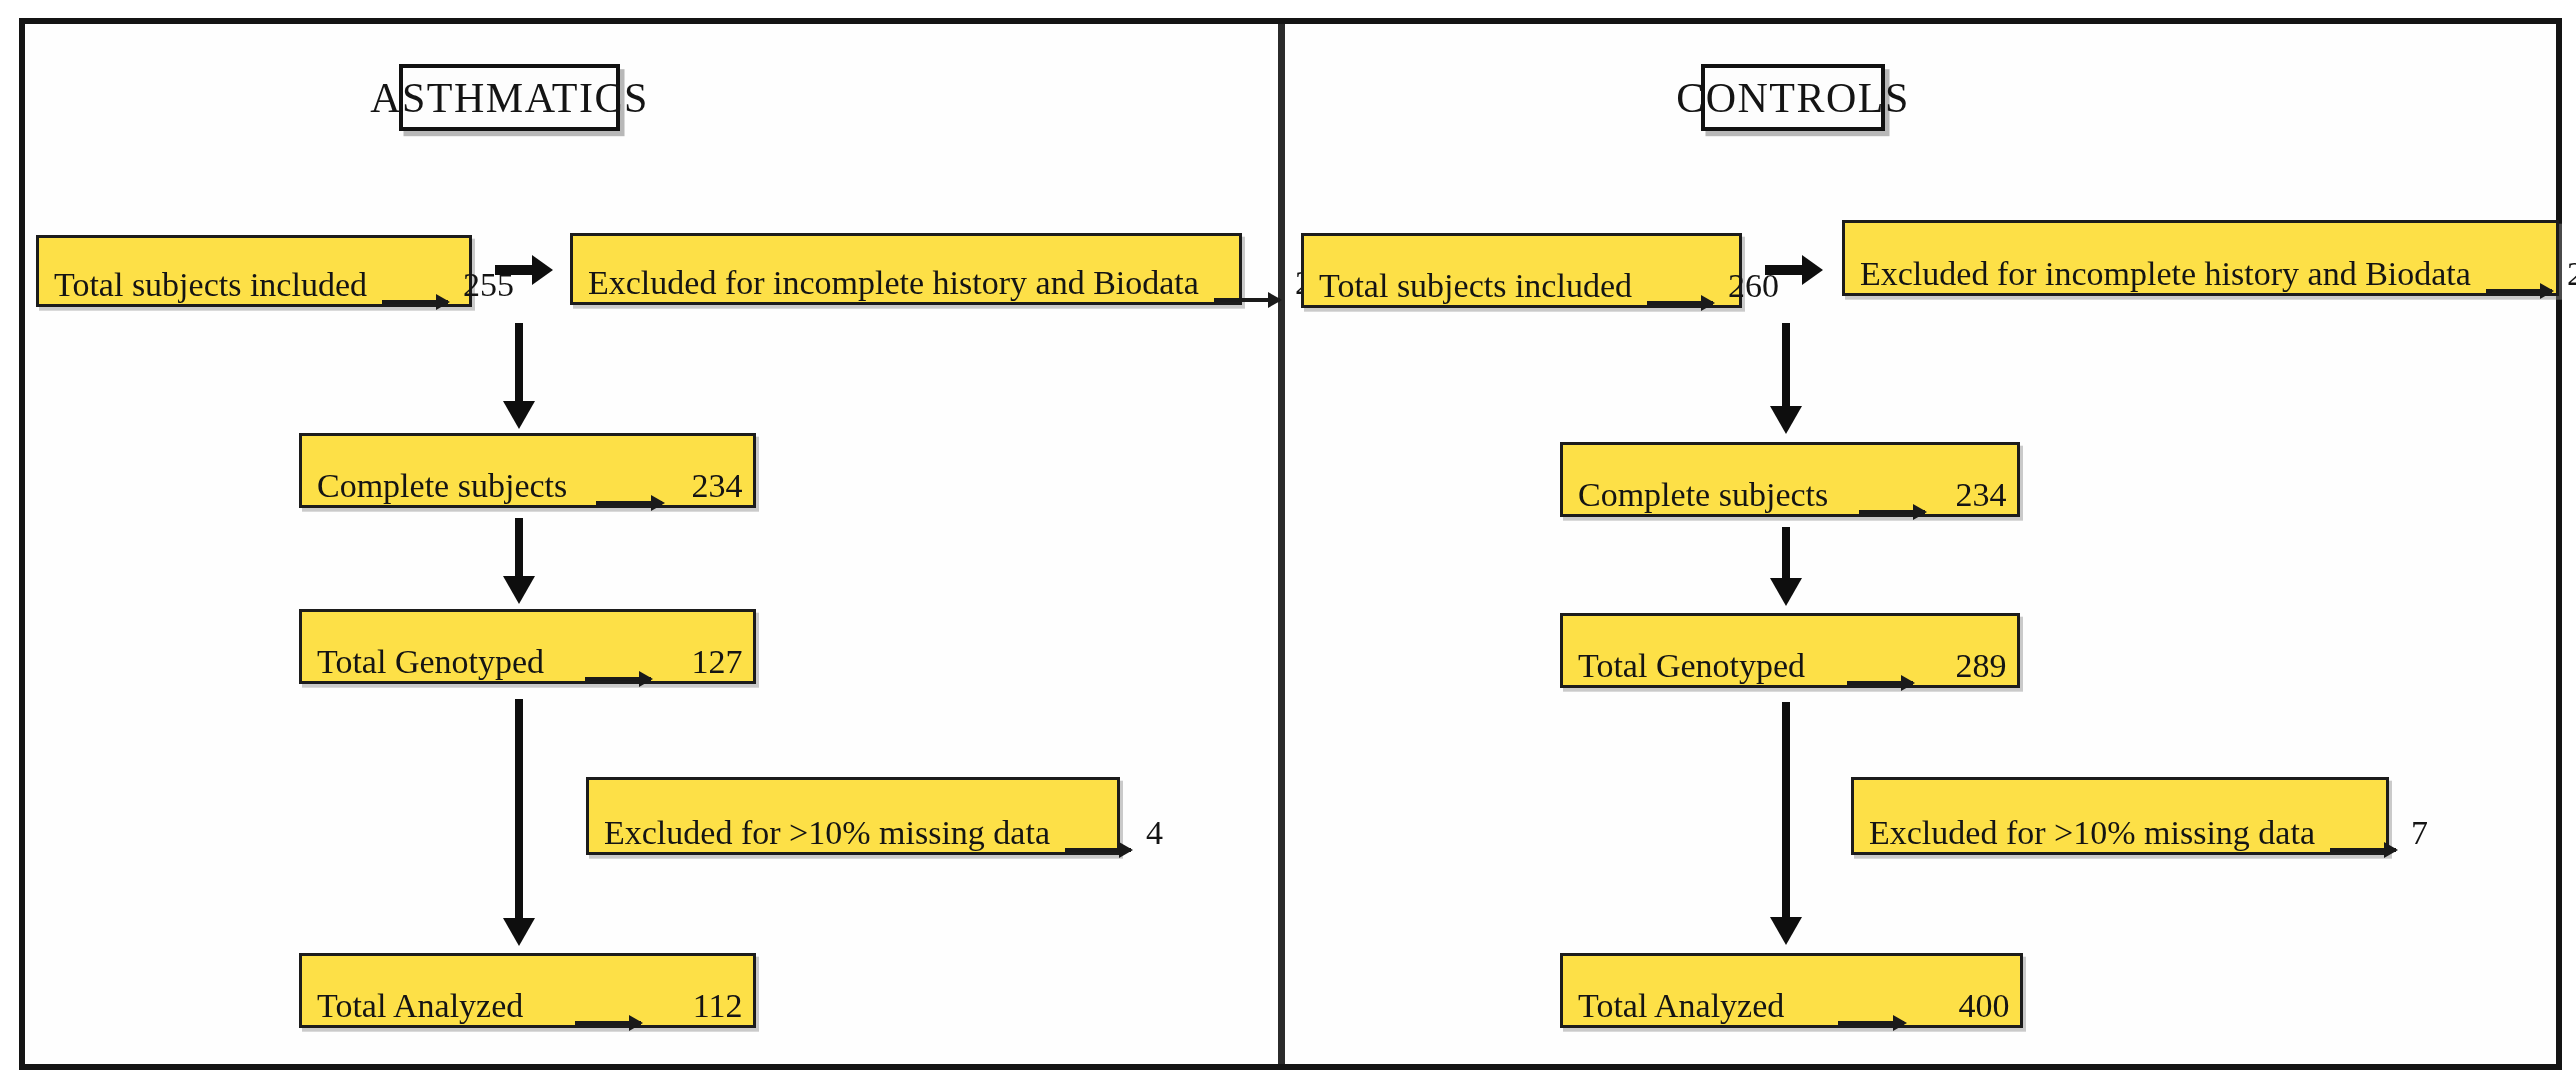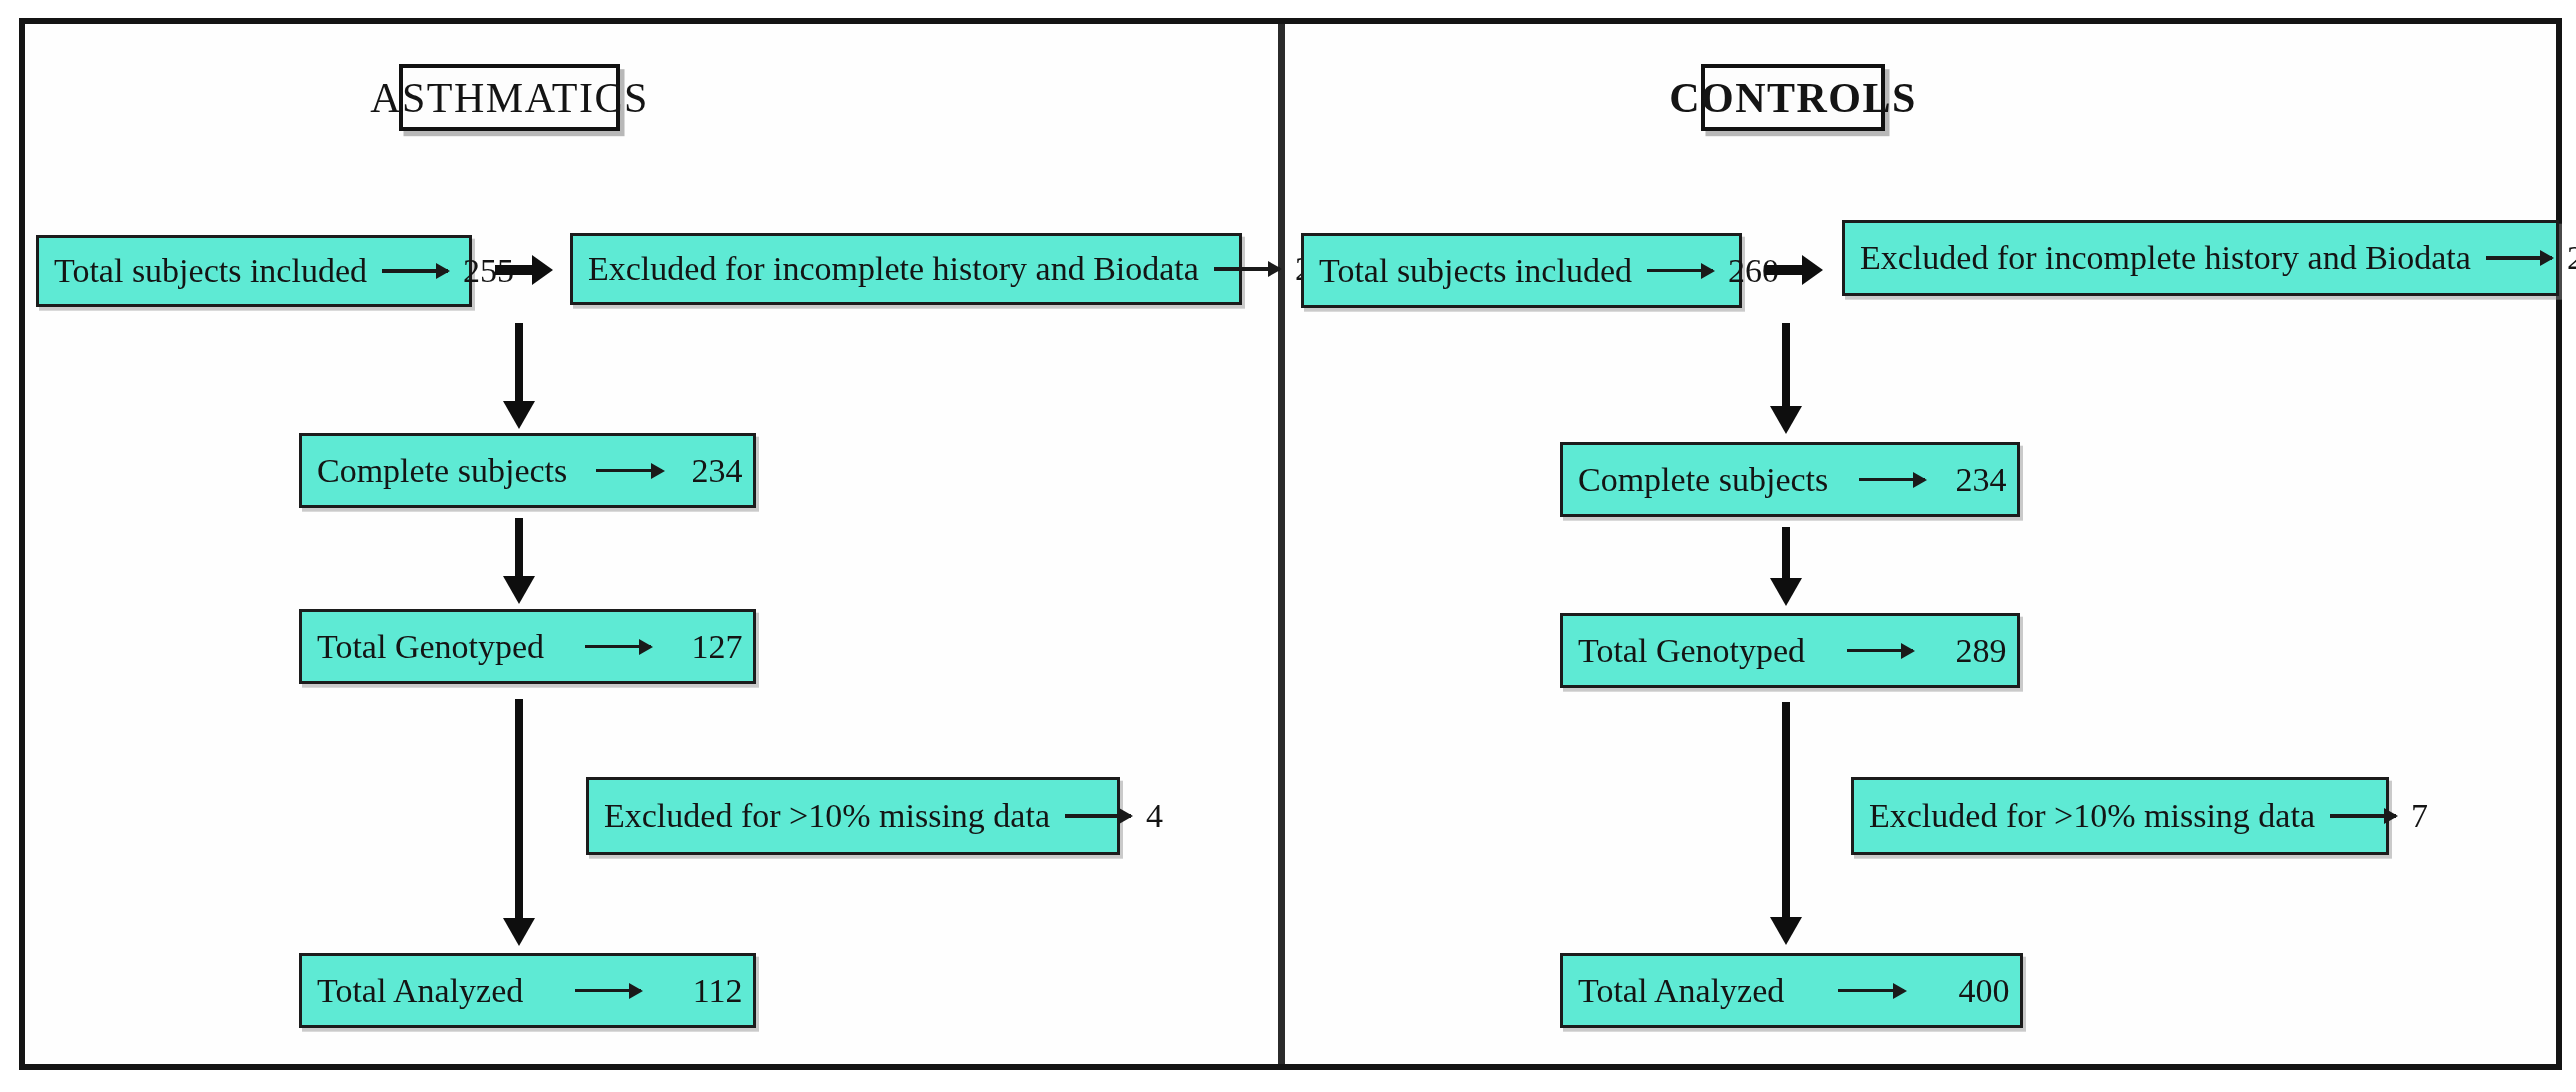--- a/index.html
+++ b/index.html
@@ -10,22 +10,22 @@
     border:6px solid #141414; background:#fefefe; }
 
   .divider { position:absolute; left:1253px; top:0; width:6.7px; height:100%;
     background:#2b2b2b; }
 
   .titlebox { position:absolute; display:flex; align-items:center; justify-content:center;
     background:#fdfdfd; border:4.5px solid #111;
     box-shadow:4.5px 5.2px 0 rgba(125,125,125,.55);
     font-size:42px; letter-spacing:1.5px; white-space:nowrap; }
 
-  .stagebox { position:absolute; display:flex; align-items:center;
-    justify-content:space-between; background:#5eead4; border:3.7px solid #1c1c1c;
+  .stagebox { position:absolute; display:flex; align-items:flex-end;
+    justify-content:space-between; background:#fde047; border:3.7px solid #1c1c1c;
     box-shadow:3px 3.7px 0 rgba(140,140,140,.45);
     font-size:34px; padding:0 10.5px 0 15px; white-space:nowrap; }
 
   .stagebox .label { flex:0 0 auto; }
   .stagebox .value { flex:0 0 auto; padding-left:4.5px; }
 
   .inner-arrow { display:inline-block; position:relative; width:66px; height:3.7px;
     background:#1a1a1a; margin:0 10.5px 0 15px; flex:0 0 auto; }
   .inner-arrow::after { content:""; position:absolute; right:-2.2px; top:50%;
     transform:translateY(-50%); width:0; height:0;
@@ -111,21 +111,21 @@
   <div class="stagebox" style="left:299px; top:953px; width:457px; height:75px;">
     <span class="label">Total Analyzed</span>
     <span class="inner-arrow"></span>
     <span class="value">112</span>
   </div>
 
 </div>
 
 <div>
 
-  <div class="titlebox" style="left:1701px; top:64px; width:184px; height:67px;font-weight:bold;">
+  <div class="titlebox" style="left:1701px; top:64px; width:184px; height:67px;">
     <span>CONTROLS</span>
   </div>
 
   <div class="stagebox" style="left:1301px; top:233px; width:441px; height:75px;">
     <span class="label">Total subjects included</span>
     <span class="inner-arrow"></span>
     <span class="value">260</span>
   </div>
 
   <div class="harrow" style="left:1765px; top:255px;">

